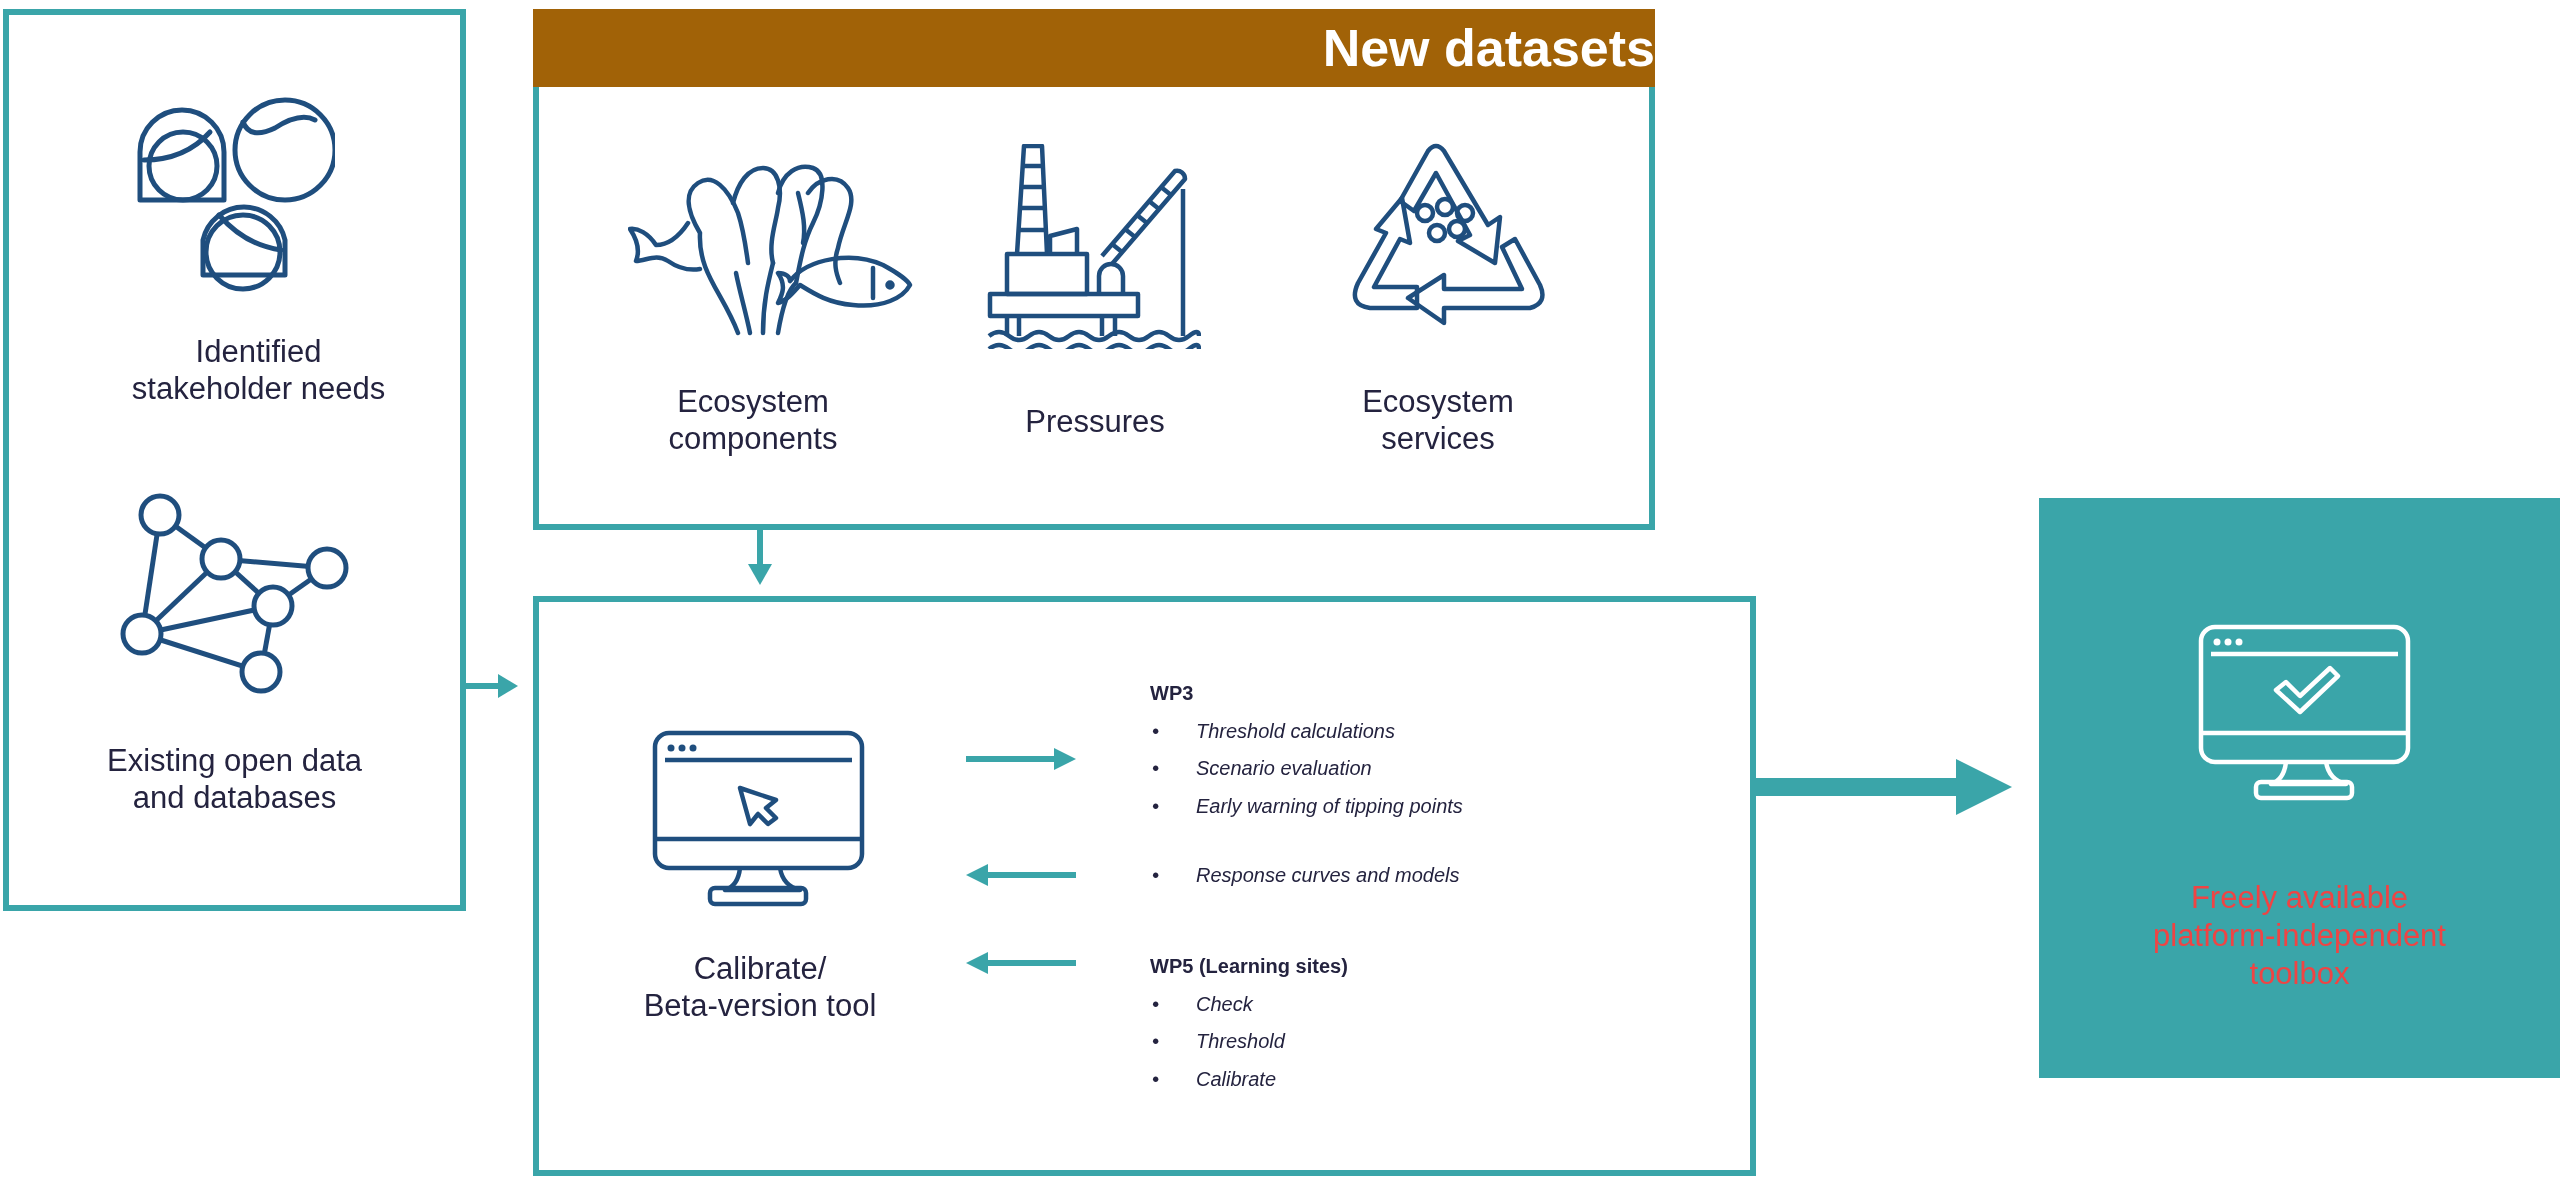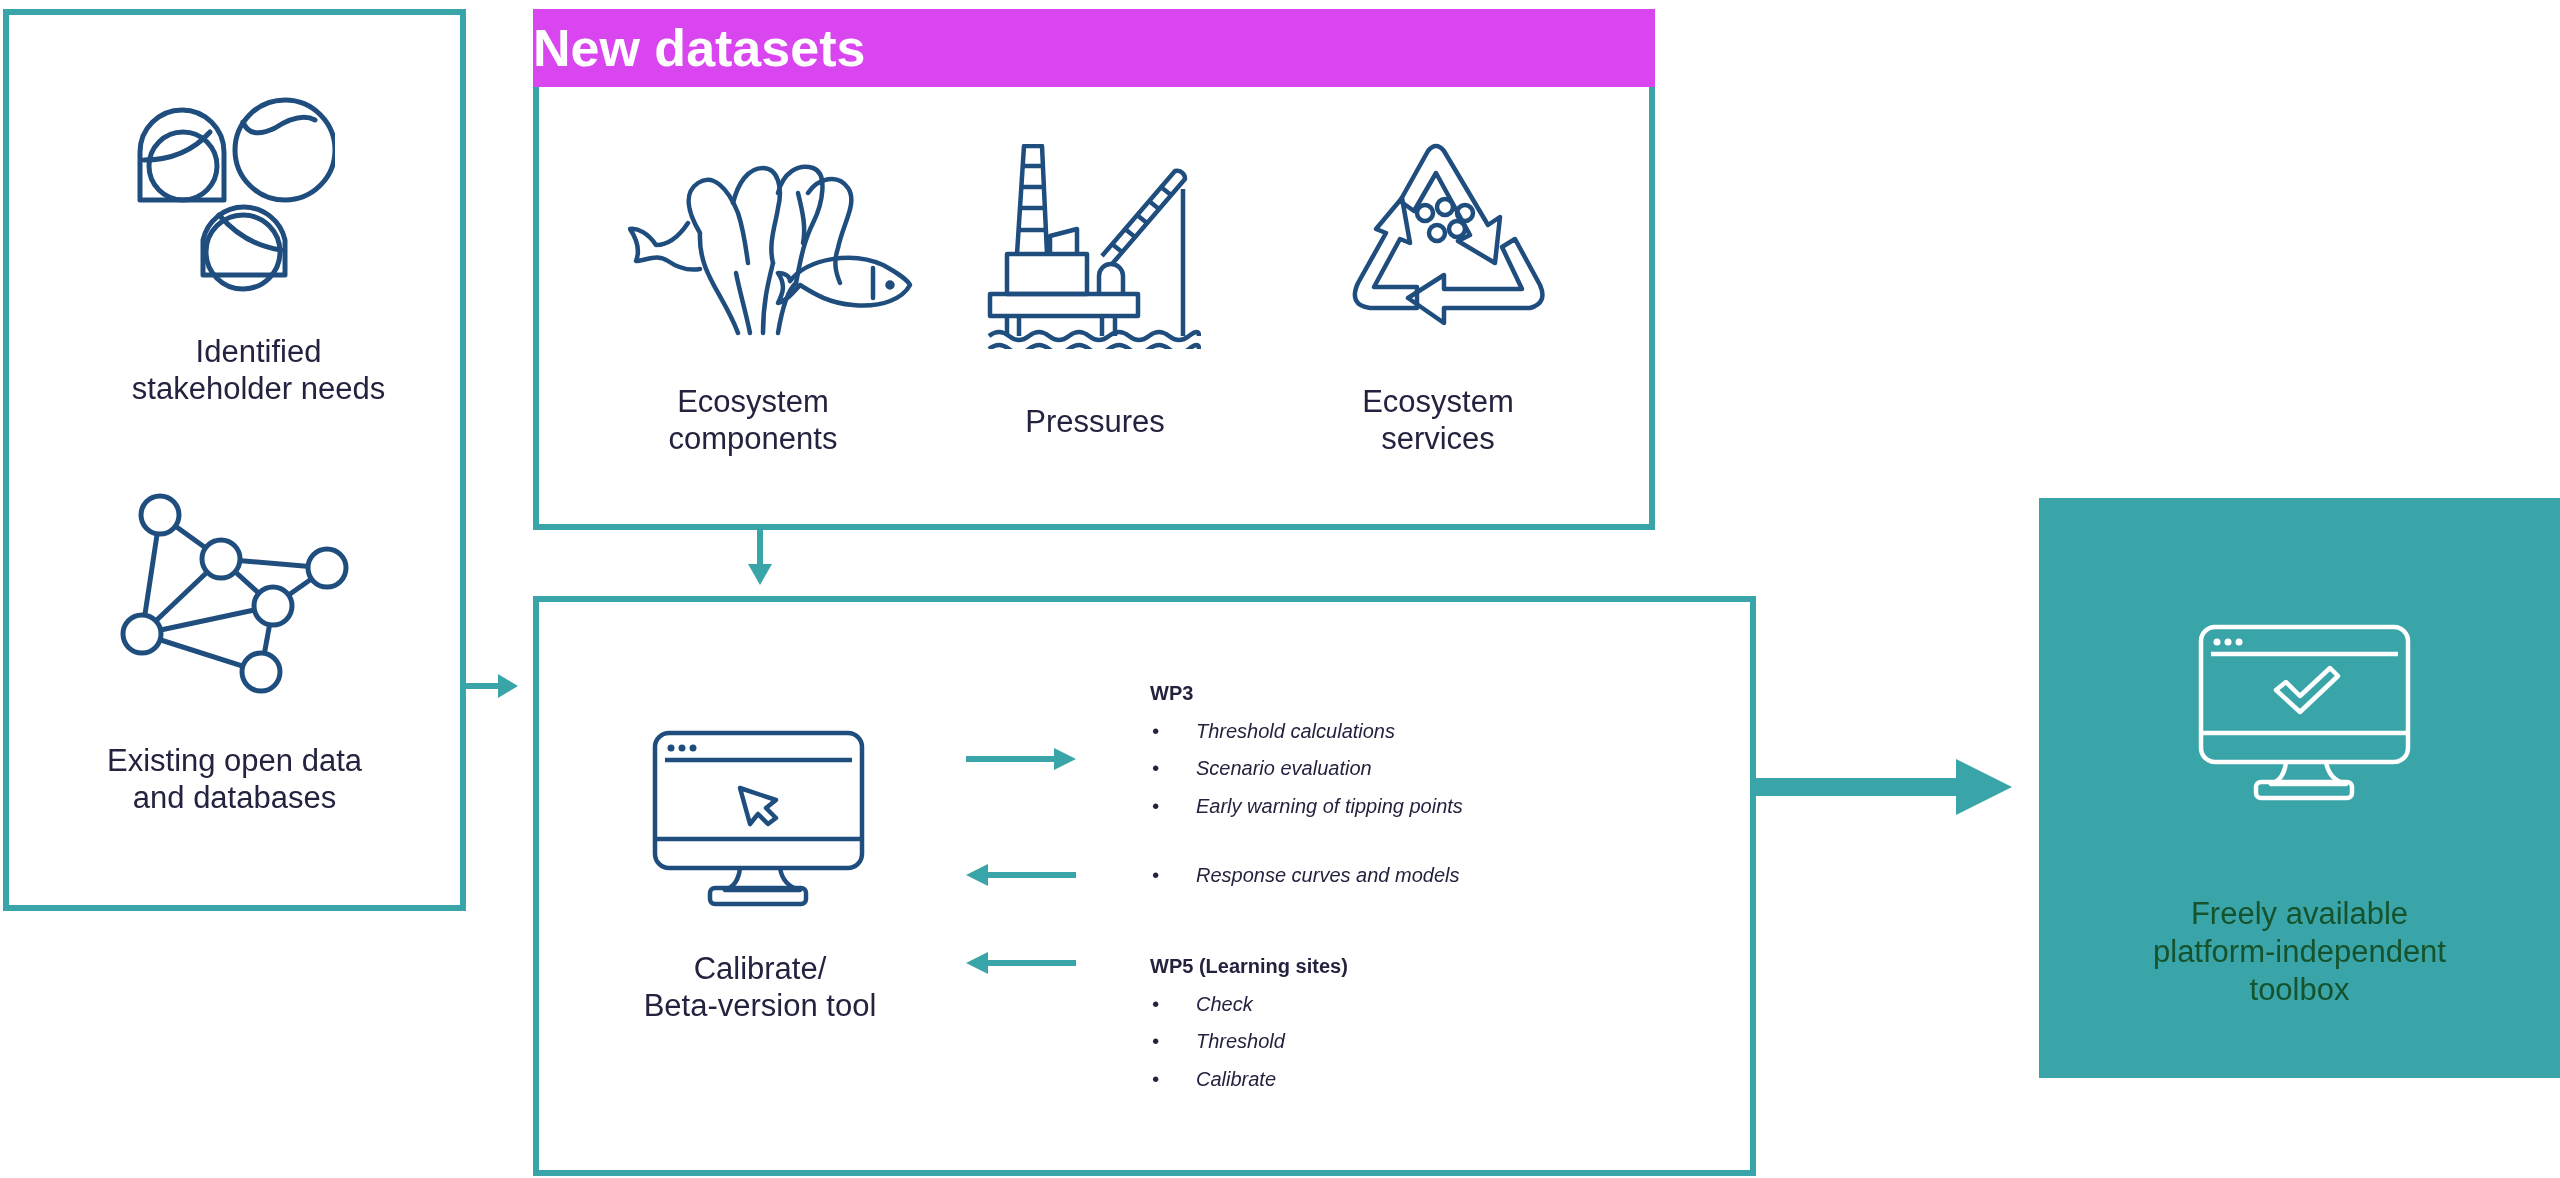--- a/index.html
+++ b/index.html
@@ -2,28 +2,28 @@
 <html><head>
 <meta charset="utf-8">
 <style>
   html, body { margin: 0; padding: 0; background: #ffffff; }
   body { width: 2560px; height: 1178px; position: relative; overflow: hidden;
          font-family: "Liberation Sans", "DejaVu Sans", sans-serif; color: #24233f; }
   .box { position: absolute; box-sizing: border-box; border: 6px solid #3aa5a9; background: #fff; }
   .label { position: absolute; text-align: center; font-size: 31px; line-height: 37px; color: #24233f; white-space: nowrap; }
   .icon { position: absolute; }
   .icon svg { width: 100%; height: 100%; display: block; }
-  .header-bar { position: absolute; background: #d946ef; color: #fff; font-weight: bold;
-                font-size: 52px; text-align: left; line-height: 78px; }
+  .header-bar { position: absolute; background: #a16207; color: #fff; font-weight: bold;
+                font-size: 52px; text-align: right; line-height: 78px; }
   .bullet-list { position: absolute; font-size: 20px; line-height: 37.5px; color: #24233f; }
   .bullet-list .heading { font-weight: bold; }
   .bullet-list .item { position: relative; padding-left: 46px; white-space: nowrap; font-style: italic; }
   .bullet-list .item::before { content: "\2022"; position: absolute; left: 2px; top: 0; }
   .toolbox { position: absolute; background: #3aa5a9; }
-  .toolbox-label { position: absolute; text-align: center; font-size: 31px; line-height: 38px; color: #14532d; white-space: nowrap; margin-top: 16px; }
+  .toolbox-label { position: absolute; text-align: center; font-size: 31px; line-height: 38px; color: #ef4444; white-space: nowrap; }
 </style>
 </head>
 <body>
 
 <div class="box" style="left:3px; top:9px; width:463px; height:902px;"></div>
 
 <div class="icon" style="left:135px; top:90px; width:200px; height:205px;">
   <svg viewBox="0 0 200 205" fill="none" stroke="#1f4e7e" stroke-width="5" stroke-linejoin="round" stroke-linecap="round">
 
     <path d="M5 110 L5 62 A42 42 0 0 1 89 62 L89 110 Z"></path>

